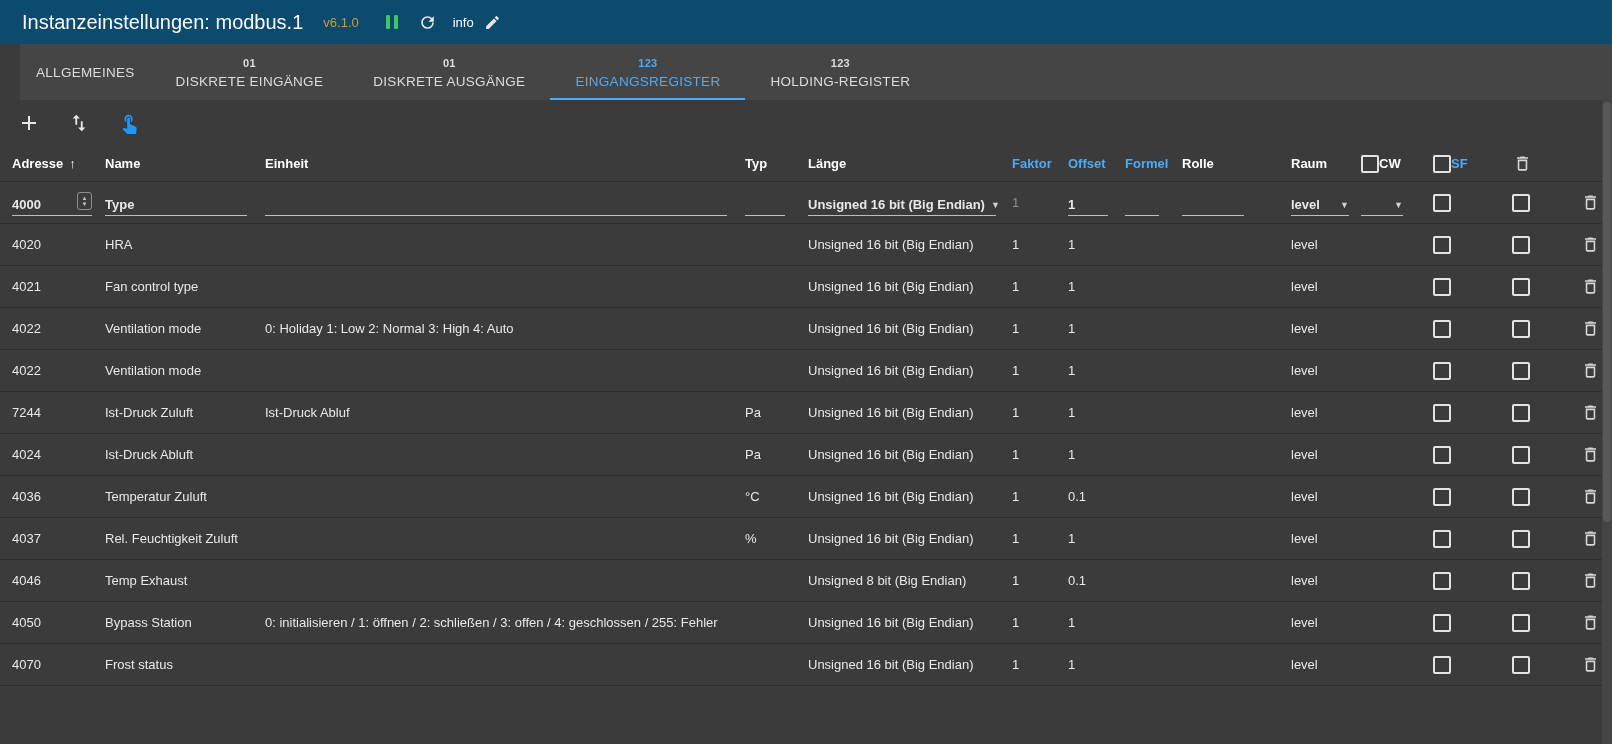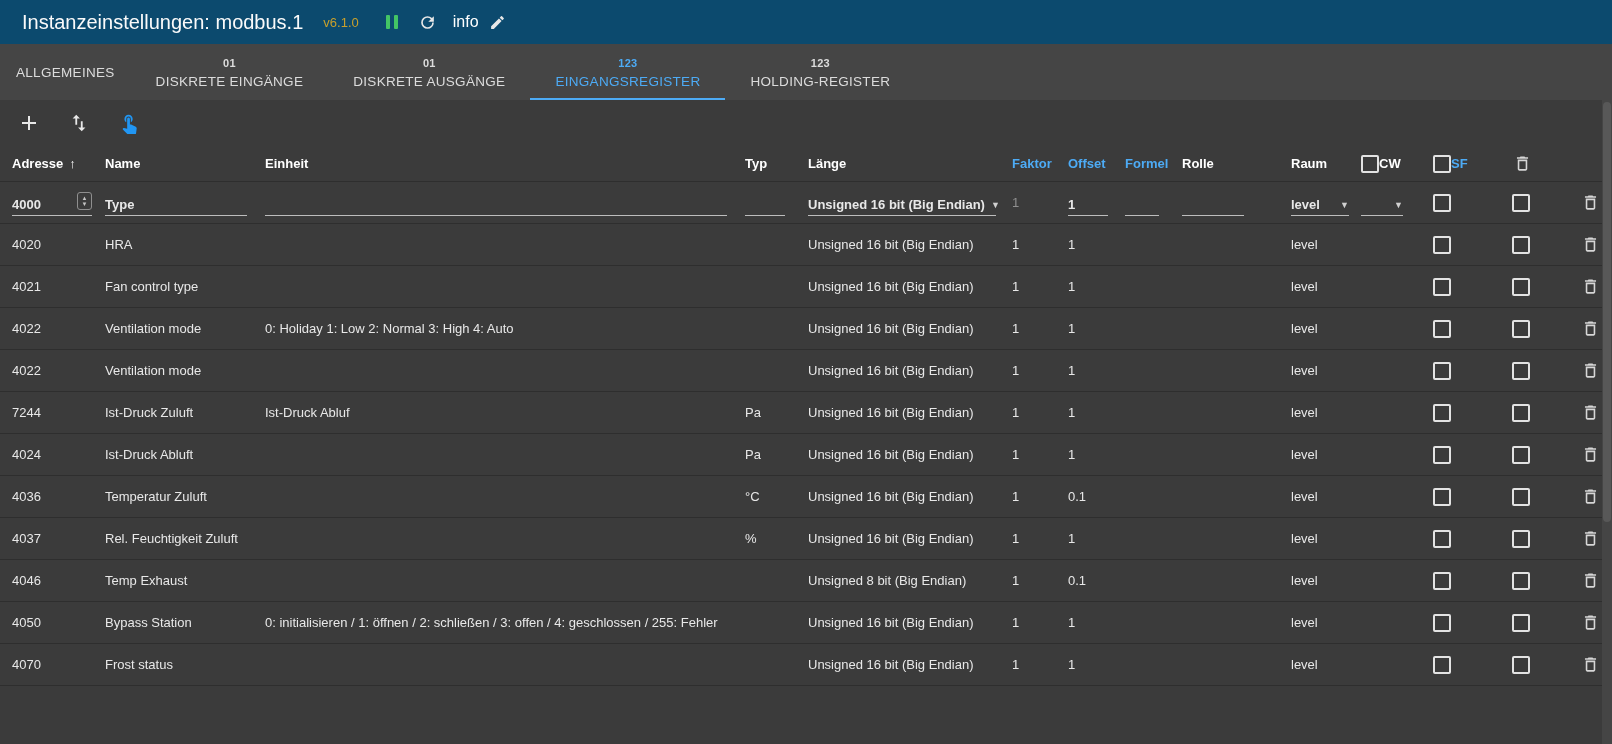--- a/index.html
+++ b/index.html
@@ -19,25 +19,25 @@
   }
 
   
   .topbar { height:44px; background:#0c4a6e; display:flex; align-items:center; padding-left:22px; }
   .topbar h1 { font-size:20px; font-weight:500; color:#fafafa; }
   .version { color:#c8a02c; font-size:13px; margin-left:20px; }
   .tb-icon { display:inline-flex; align-items:center; justify-content:center; width:22px; height:22px; cursor:pointer; }
   .pause-icon { margin-left:22px; }
   .pause-icon .bar { display:inline-block; width:4px; height:14px; background:#43c465; margin:0 2px; border-radius:1px; }
   .refresh-icon { margin-left:14px; }
-  .info-label { margin-left:14px; color:#fff; font-size:16px; cursor:pointer; }
+  .info-label { margin-left:14px; color:#fff; font-size:13px; cursor:pointer; }
   .edit-icon { margin-left:8px; }
 
   
-  .tabs { height:56px; background:#454545; display:flex; align-items:stretch; }
+  .tabs { height:56px; background:#454545; display:flex; align-items:stretch;margin-left:20px; }
   .tab { display:flex; flex-direction:column; align-items:center; justify-content:center;
          padding:0 25px; color:#dcdcdc; cursor:pointer; position:relative; letter-spacing:.3px; }
   .tab:first-child { padding:0 16px; }
   .tab-badge { font-size:11px; font-weight:700; height:14px; line-height:14px; margin-bottom:4px; }
   .tab-badge:empty { display:none; }
   .tab-label { font-size:13.5px; font-weight:500; }
   .tab.active { color:var(--accent); }
   .tab.active::after { content:""; position:absolute; left:0; right:0; bottom:0; height:2px; background:var(--accent); }
 
   

